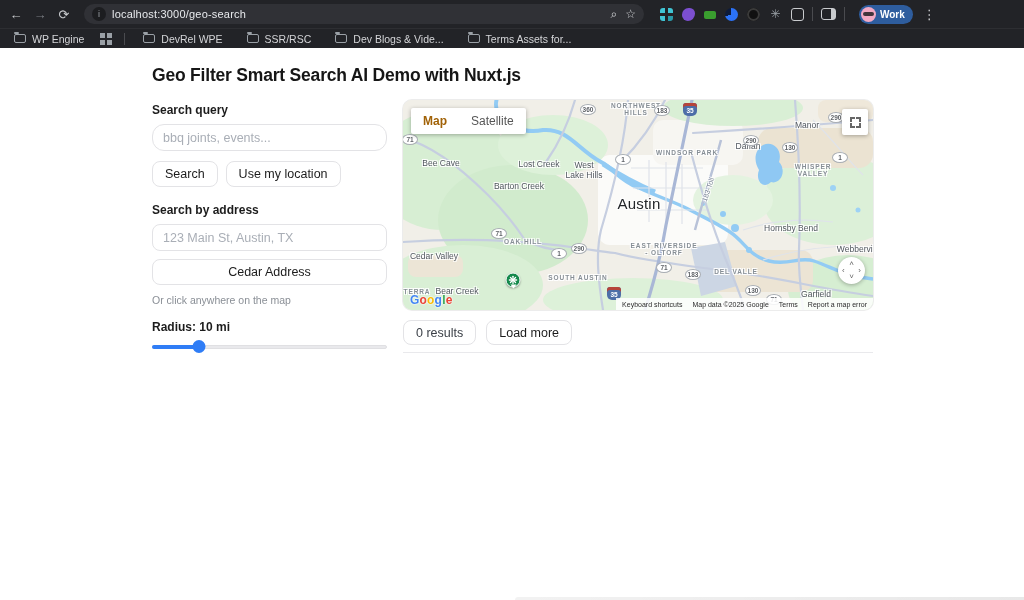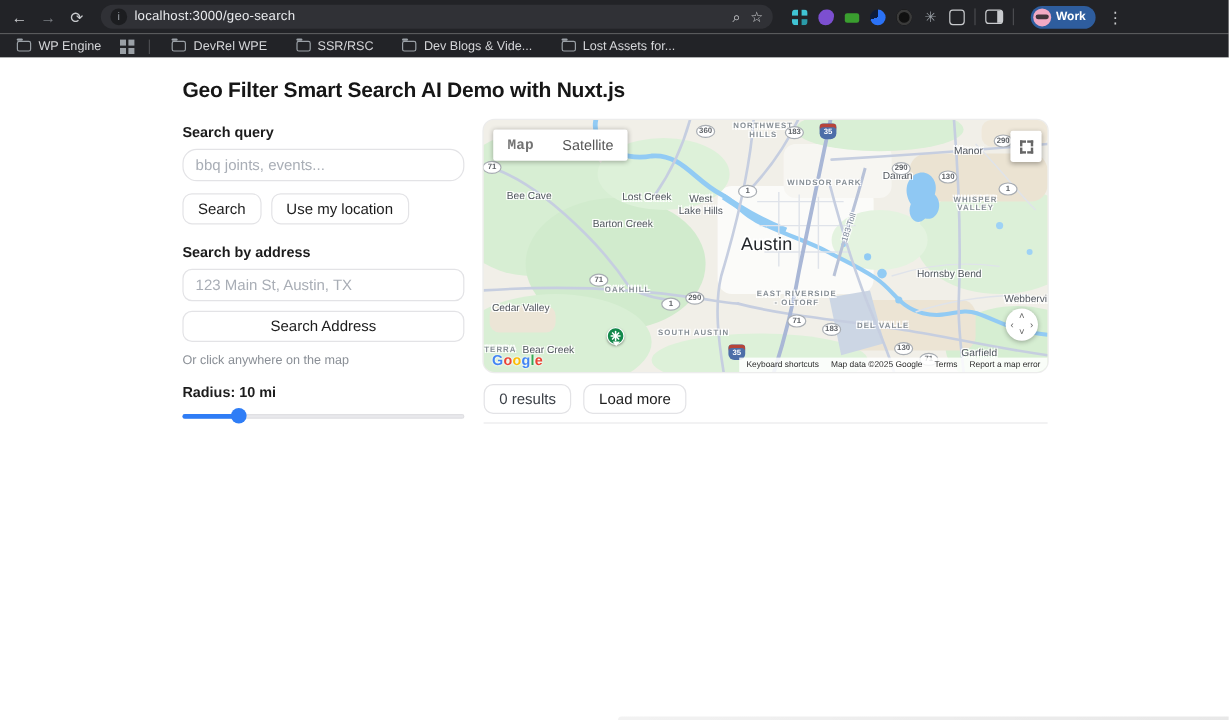--- a/index.html
+++ b/index.html
@@ -94,21 +94,21 @@
   .ml-city { font-size:15px; color:#23262a; font-weight:500; letter-spacing:.2px; }
   .ml-road { font-size:7px; color:#7d8798; transform:translateX(-50%) rotate(-72deg); }
   .shield { position:absolute; width:16px; height:11px; background:#fff; border:1px solid #a8adb3;
     border-radius:50%; font-size:6.5px; color:#5f6368; display:flex; align-items:center;
     justify-content:center; transform:translateX(-50%); font-weight:bold; }
   .shield-i { width:14px; height:13px; border:none; border-radius:3px 3px 5px 5px; background:#4d6ea8;
     color:#fff; font-size:6.5px; box-shadow:inset 0 3px 0 #b6453a; padding-top:2px; }
   .map-type { position:absolute; top:8px; left:8px; height:26px; background:#fff; border-radius:2px;
     box-shadow:0 1px 4px rgba(0,0,0,.3); display:flex; align-items:stretch; }
   .map-type .seg { padding:0 12px; display:flex; align-items:center; font-size:12px; color:#565656; }
-  .map-type .seg.sel { font-weight:bold; color:#737373;font-family:Liberation Mono, monospace; }
+  .map-type .seg.sel { font-weight:bold; color:#a16207; }
   .fullscreen-btn { position:absolute; top:9px; right:5px; width:26px; height:26px; background:#fff;
     border-radius:2px; box-shadow:0 1px 4px rgba(0,0,0,.3); display:flex; align-items:center; justify-content:center; }
   .fs-ic { width:11px; height:11px; position:relative; }
   .fs-ic:before,.fs-ic:after { content:""; position:absolute; width:3px; height:3px; }
   .fs-ic:before { top:0; left:0; border-top:2px solid #666; border-left:2px solid #666; }
   .fs-ic:after { bottom:0; right:0; border-bottom:2px solid #666; border-right:2px solid #666; }
   .fs-ic .c2:before,.fs-ic .c2:after { content:""; position:absolute; width:3px; height:3px; }
   .fs-ic .c2:before { top:0; right:0; border-top:2px solid #666; border-right:2px solid #666; }
   .fs-ic .c2:after { bottom:0; left:0; border-bottom:2px solid #666; border-left:2px solid #666; }
   .fs-ic .c2 { position:absolute; inset:0; }
@@ -186,38 +186,38 @@
         <span class="bm-item">
           <span class="folder-ic"></span>
           <span>SSR/RSC</span>
         </span>
         <span class="bm-item">
           <span class="folder-ic"></span>
           <span>Dev Blogs &amp; Vide...</span>
         </span>
         <span class="bm-item">
           <span class="folder-ic"></span>
-          <span>Lost Assets for...</span>
+          <span>Terms Assets for...</span>
         </span>
       </span>
   </div>
 
   <div class="content">
     <h1 class="page-title">Geo Filter Smart Search AI Demo with Nuxt.js</h1>
 
     <div class="left-panel">
       <label class="fld-label">Search query</label>
       <input class="txt-input" style="margin-top: 7px; border-radius: 12px;" placeholder="bbq joints, events...">
       <div class="btn-row">
         <button class="btn">Search</button>
         <button class="btn">Use my location</button>
       </div>
       <label class="fld-label" style="margin-top:16px">Search by address</label>
       <input class="txt-input" style="margin-top: 7px;" placeholder="123 Main St, Austin, TX">
-      <button class="btn btn-block">Search Address</button>
+      <button class="btn btn-block">Cedar Address</button>
       <div class="hint">Or click anywhere on the map</div>
       <span class="radius-label">Radius: 10 mi</span>
       <div class="slider">
         <div class="track"></div>
         <div class="fill" id="slider-fill" style="width: 20%;"></div>
         <div class="thumb" id="slider-thumb" style="left: 20%;"></div>
       </div>
     </div>
 
     <div class="map-panel">

